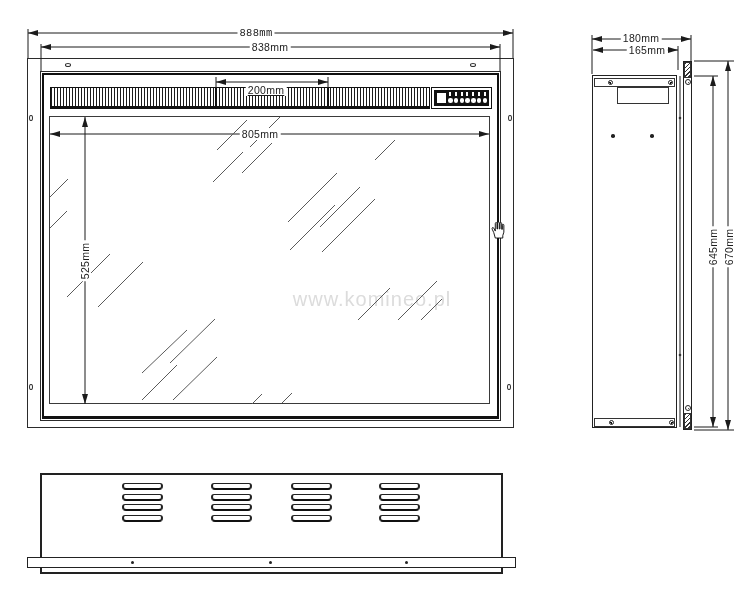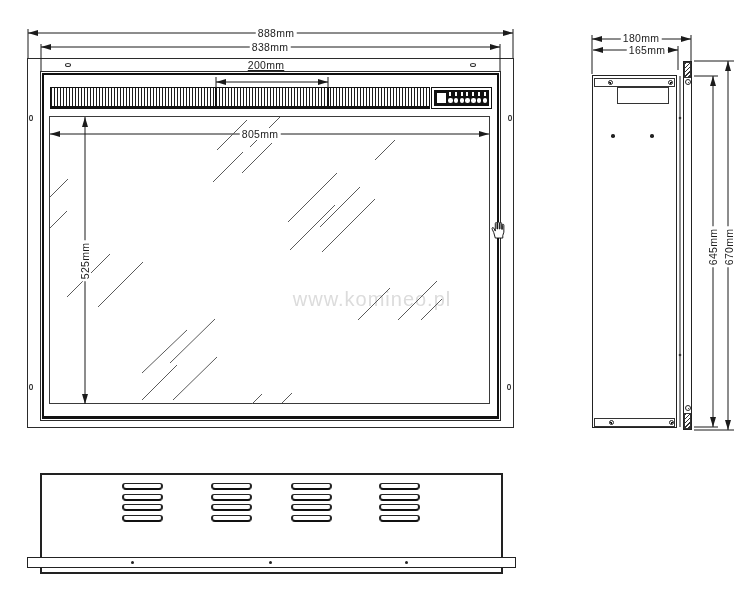--- a/index.html
+++ b/index.html
@@ -219,23 +219,23 @@
       <line x1="322" y1="252" x2="375" y2="199"></line>
       <line x1="358" y1="320" x2="390" y2="288"></line>
       <line x1="398" y1="320" x2="437" y2="281"></line>
       <line x1="421" y1="320" x2="442" y2="299"></line>
       <line x1="375" y1="160" x2="395" y2="140"></line>
       <line x1="252" y1="404" x2="262" y2="394"></line>
       <line x1="282" y1="403" x2="292" y2="393"></line>
     </g>
   </svg>
 
-  <span class="dim-label" style="left:276px;top:33px;">888mm</span>
+  <span class="dim-label" style="left:256px;top:33px;font-family:Liberation Mono, monospace;">888mm</span>
   <span class="dim-label" style="left:270px;top:47px;">838mm</span>
-  <span class="dim-label" style="left:266px;top:65px;text-decoration:underline;">200mm</span>
+  <span class="dim-label" style="left:266px;top:90px;text-decoration:underline;">200mm</span>
   <span class="dim-label" style="left:260px;top:134px;">805mm</span>
   <span class="dim-label vert" style="left:85px;top:261px;">525mm</span>
   <span class="dim-label" style="left:641px;top:38px;">180mm</span>
   <span class="dim-label" style="left:647px;top:50px;">165mm</span>
   <span class="dim-label vert" style="left:713px;top:247px;">645mm</span>
   <span class="dim-label vert" style="left:729px;top:247px;">670mm</span>
 
   <svg class="hand-cursor" width="15" height="18" viewBox="0 0 14 16" xmlns="http://www.w3.org/2000/svg">
     <path d="M4 15.5 L2.6 10.5 L1.1 7.2 Q0.6 6 1.5 5.7 Q2.4 5.5 3 7 L4 9 L4 2 Q4 1 4.8 1 Q5.6 1 5.6 2 L5.6 7 L6.2 7 L6.2 1.4 Q6.2 0.5 7 0.5 Q7.8 0.5 7.8 1.4 L7.8 7 L8.4 7 L8.4 2 Q8.4 1.1 9.2 1.1 Q10 1.1 10 2 L10 7.4 L10.6 7.4 L10.6 3.5 Q10.6 2.7 11.3 2.7 Q12 2.7 12 3.5 L12 10 L11 13.2 L11 15.5 Z" fill="#fff" stroke="#111" stroke-width="0.9" stroke-linejoin="round"></path>
   </svg>

